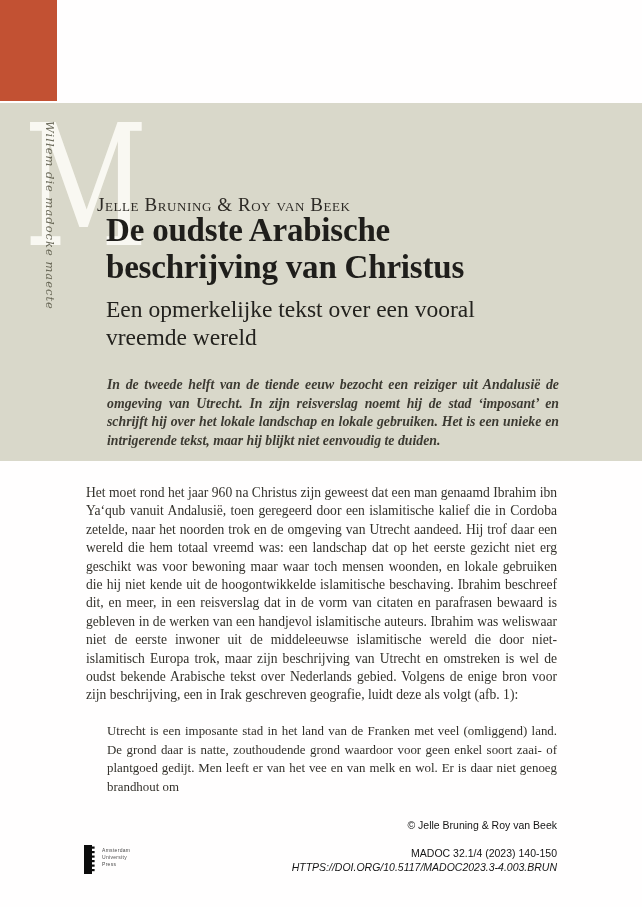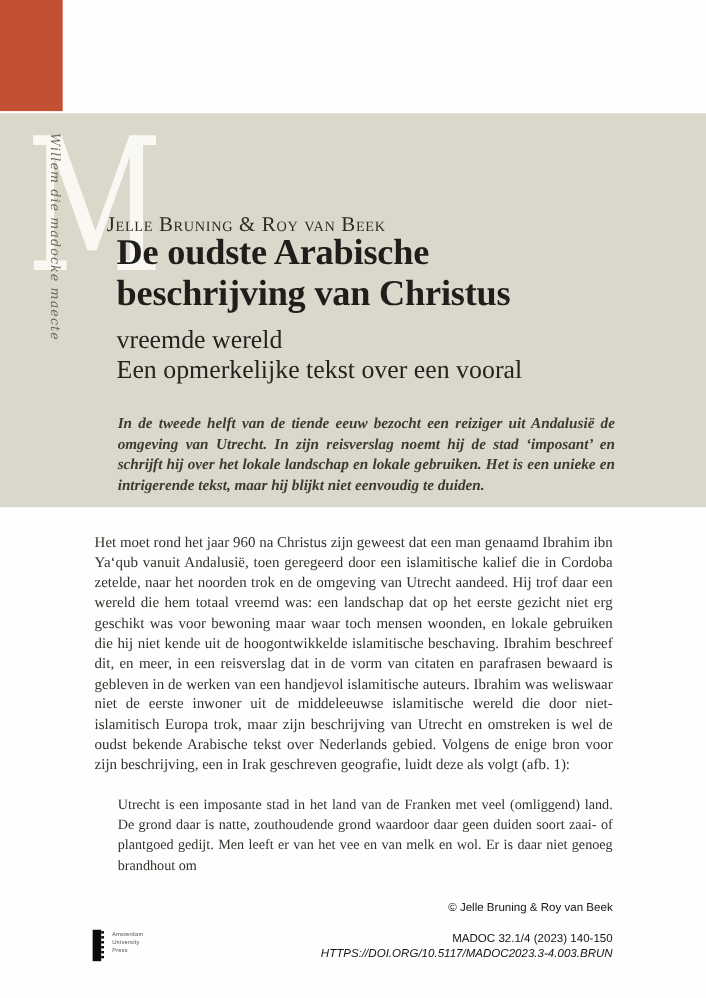--- a/index.html
+++ b/index.html
@@ -126,29 +126,29 @@
   <div class="wm-script">Willem die madocke maecte</div>
 
   <div class="authors">Jelle Bruning &amp; Roy van Beek</div>
 
   <h1 class="title">
     <span style="display:block">De oudste Arabische</span>
     <span style="display:block">beschrijving van Christus</span>
   </h1>
 
   <h2 class="subtitle">
+    <span style="display:block">Een opmerkelijke tekst over een vooral</span>
     <span style="display:block">vreemde wereld</span>
-    <span style="display:block">Een opmerkelijke tekst over een vooral</span>
   </h2>
 
   <p class="abstract">In de tweede helft van de tiende eeuw bezocht een reiziger uit Andalusië de omgeving van Utrecht. In zijn reisverslag noemt hij de stad ‘imposant’ en schrijft hij over het lokale landschap en lokale gebruiken. Het is een unieke en intrigerende tekst, maar hij blijkt niet eenvoudig te duiden.</p>
 
   <p class="body-par">Het moet rond het jaar 960 na Christus zijn geweest dat een man genaamd Ibrahim ibn Ya‘qub vanuit Andalusië, toen geregeerd door een islamitische kalief die in Cordoba zetelde, naar het noorden trok en de omgeving van Utrecht aandeed. Hij trof daar een wereld die hem totaal vreemd was: een landschap dat op het eerste gezicht niet erg geschikt was voor bewoning maar waar toch mensen woonden, en lokale gebruiken die hij niet kende uit de hoogontwikkelde islamitische beschaving. Ibrahim beschreef dit, en meer, in een reisverslag dat in de vorm van citaten en parafrasen bewaard is gebleven in de werken van een handjevol islamitische auteurs. Ibrahim was weliswaar niet de eerste inwoner uit de middeleeuwse islamitische wereld die door niet-islamitisch Europa trok, maar zijn beschrijving van Utrecht en omstreken is wel de oudst bekende Arabische tekst over Nederlands gebied. Volgens de enige bron voor zijn beschrijving, een in Irak geschreven geografie, luidt deze als volgt (afb. 1):</p>
 
-  <blockquote class="quote">Utrecht is een imposante stad in het land van de Franken met veel (omliggend) land. De grond daar is natte, zouthoudende grond waardoor daar geen duiden soort zaai- of plantgoed gedijt. Men leeft er van het vee en van melk en wol. Er is daar niet genoeg brandhout om</blockquote>
+  <blockquote class="quote">Utrecht is een imposante stad in het land van de Franken met veel (omliggend) land. De grond daar is natte, zouthoudende grond waardoor voor geen enkel soort zaai- of plantgoed gedijt. Men leeft er van het vee en van melk en wol. Er is daar niet genoeg brandhout om</blockquote>
 
   <div class="copyright">© Jelle Bruning &amp; Roy van Beek</div>
 
   <div class="ref-block">
     <div>MADOC 32.1/4 (2023) 140-150</div>
     <div class="ref-doi">HTTPS://DOI.ORG/10.5117/MADOC2023.3-4.003.BRUN</div>
   </div>
 
   <div class="publisher">
     <svg class="pub-mark" width="11" height="29" viewBox="0 0 11 29" aria-hidden="true">

